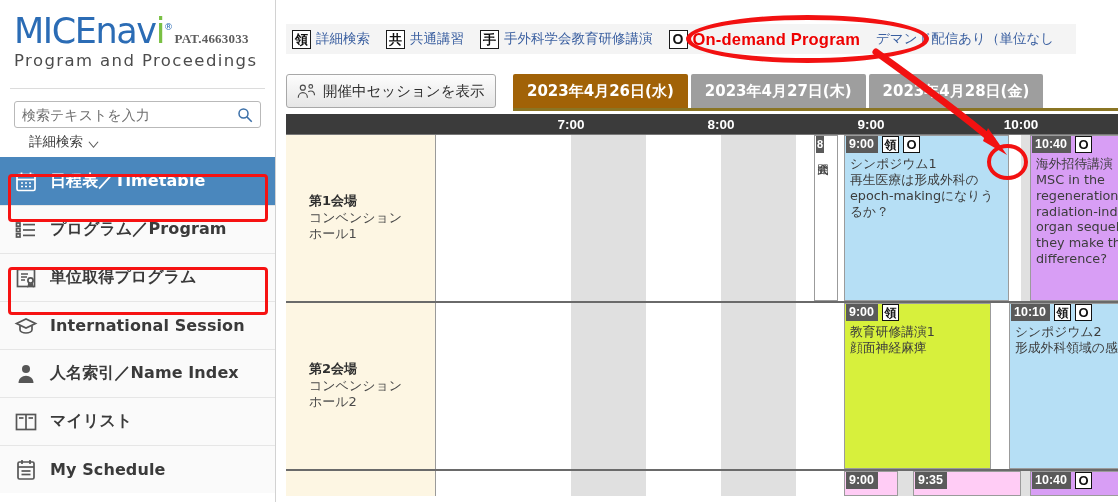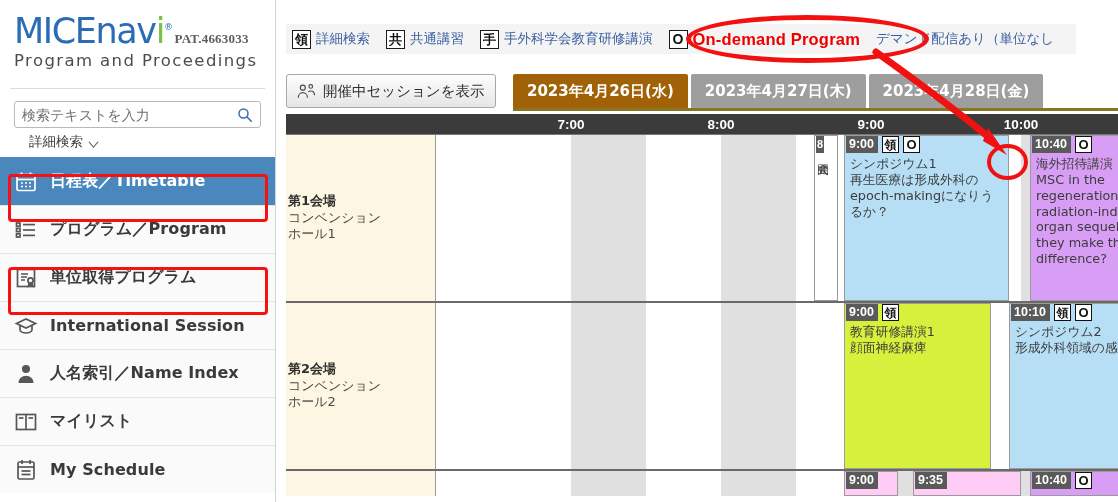--- a/index.html
+++ b/index.html
@@ -131,21 +131,21 @@
     font-weight: 700; transform: translateX(-50%);
     font-family: "Liberation Sans", sans-serif;
   }
   .tt-body { position: relative; height: 367px; overflow: hidden; background:#fff;}
   .room-row { position: relative; border-bottom: 2px solid #6a6a6a; height: 168px; }
   .room-row.partial { height: 25px; border-bottom: none; }
   .room-label {
     position: absolute; left: 0; top: 0; width: 150px; height: 100%;
     background: #fdf6e3; border-right: 1px solid #9a9a9a;
     display: flex; flex-direction: column; justify-content: center;
-    padding-left: 2px; font-size: 13px; color: #4a4a4a;
+    padding-left: 23px; font-size: 13px; color: #4a4a4a;
     font-family: "DejaVu Sans", sans-serif; line-height: 1.28;
   }
   .room-label .rl-name { font-weight: 700; color: #2f2f2f; }
   .grid-area { position: absolute; left: 150px; top: 0; right: 0; height: 100%; }
   .gcol { position: absolute; top: 0; height: 100%; }
   .gcol.shade { background: #e0e0e0; }
 
   .sess {
     position: absolute; top: 0; overflow: hidden;
     border: 1px solid #9b9b9b; cursor: pointer;

